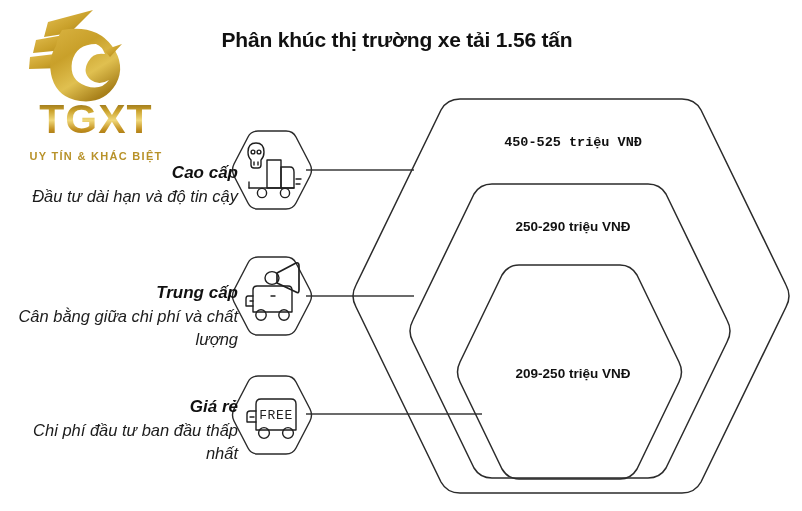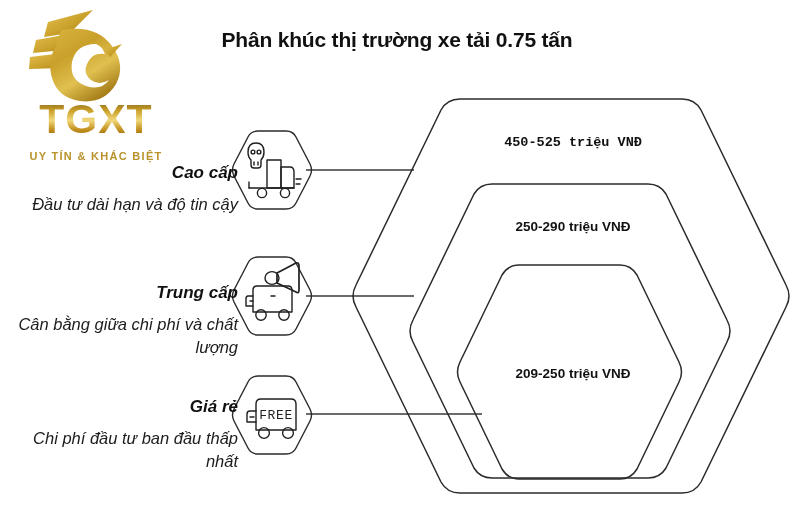--- a/index.html
+++ b/index.html
@@ -77,21 +77,21 @@
     left: 2px;
     font-style: italic;
   }
   .tier-label {
     font-size: 17px;
     font-weight: bold;
     color: #111111;
     line-height: 1.25;
   }
   .tier-desc {
-    margin-top: 10px;
+    margin-top: 2px;
     font-size: 16.5px;
     font-weight: normal;
     color: #1c1c1c;
     line-height: 1.35;
   }
   #tier-text-0 { top: 162px; }
   #tier-text-1 { top: 282px; }
   #tier-text-2 { top: 396px; }
 
   
@@ -361,21 +361,21 @@
 
       <path fill="url(#goldGrad2)" d="M 104,50 L 122,44 L 110,57 Z"></path>
     </g>
   </svg>
 
   <div class="logo-block">
     <div class="logo-wordmark">TGXT</div>
     <div class="logo-tagline">UY TÍN &amp; KHÁC BIỆT</div>
   </div>
 
-  <div class="page-title">Phân khúc thị trường xe tải 0.75 tấn</div>
+  <div class="page-title">Phân khúc thị trường xe tải 1.56 tấn</div>
 
   <div class="tier-text" id="tier-text-0">
     <div class="tier-label">Cao cấp</div>
     <div class="tier-desc">Đầu tư dài hạn và độ tin cậy</div>
   </div>
 
   <div class="tier-text" id="tier-text-1">
     <div class="tier-label">Trung cấp</div>
     <div class="tier-desc">Cân bằng giữa chi phí và chất lượng</div>
   </div>

